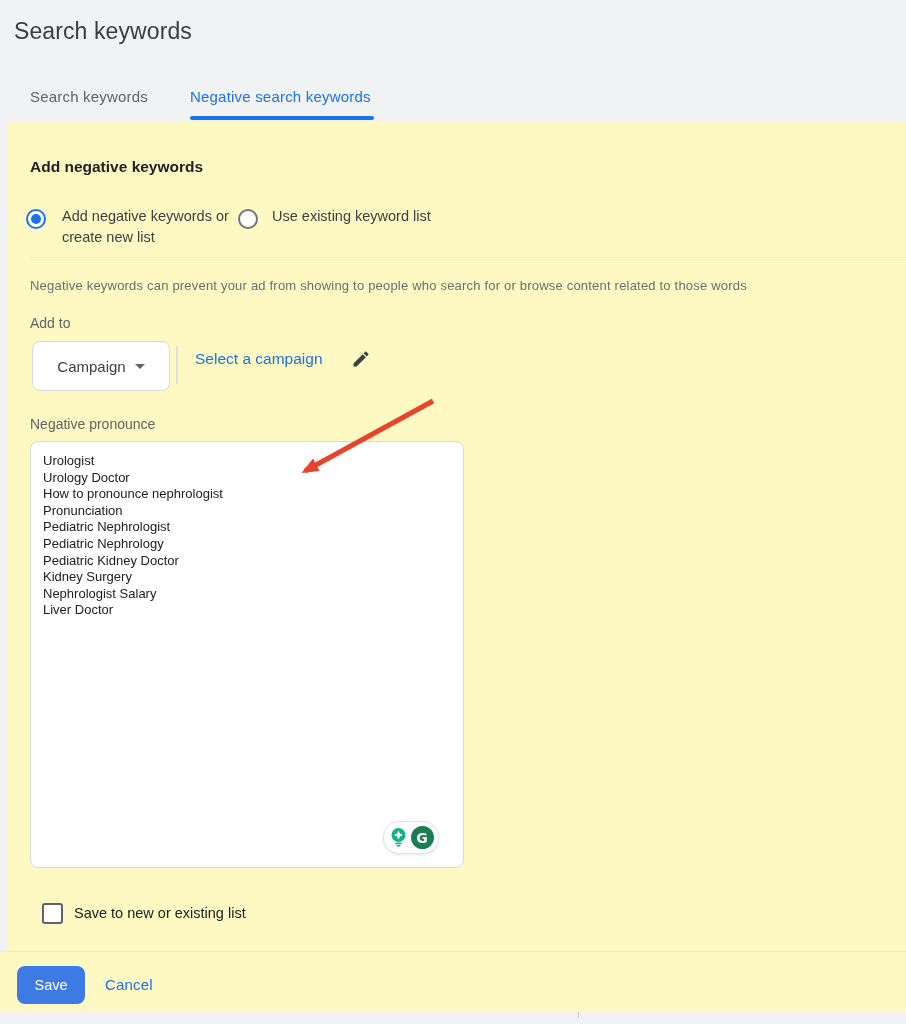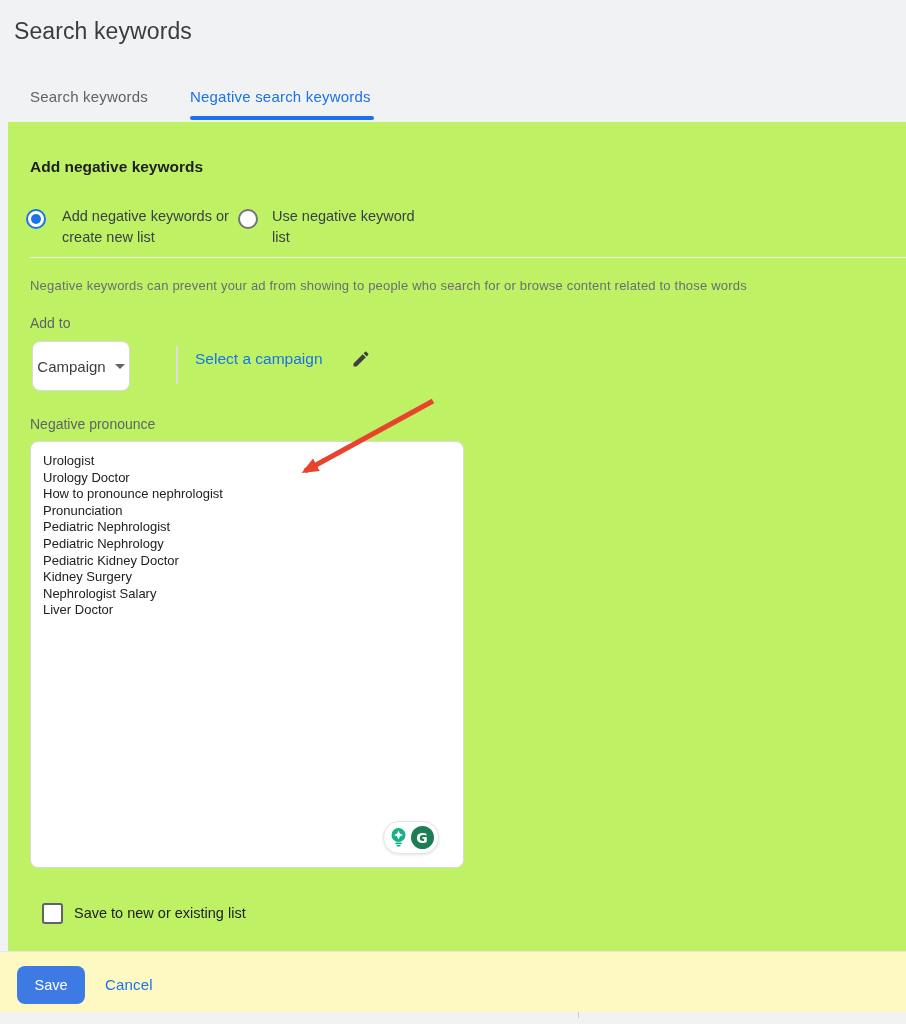--- a/index.html
+++ b/index.html
@@ -12,35 +12,35 @@
   .page{position:relative;width:906px;height:1024px;background:#f1f2f3;overflow:hidden;}
 
   
   .page-title{position:absolute;left:14px;top:18px;font-size:23px;color:#3a3d40;letter-spacing:.1px;}
   .tab{position:absolute;top:88px;font-size:15px;cursor:pointer;letter-spacing:.2px;}
   .tab-inactive{left:30px;color:#5f6368;}
   .tab-active{left:190px;color:#1a73e8;font-weight:400;}
   .tab-underline{position:absolute;left:190px;top:116px;width:184px;height:4px;border-radius:2px;background:#1a73e8;}
 
   
-  .panel{position:absolute;left:8px;top:122px;width:898px;height:829px;background:#bef264;}
+  .panel{position:absolute;left:8px;top:122px;width:898px;height:829px;background:#fef9c3;}
   .panel-heading{position:absolute;left:22px;top:36px;font-size:15.5px;font-weight:700;color:#202124;}
 
   .radio-outer{position:absolute;width:16px;height:16px;border-radius:50%;background:#fff;}
   .radio-selected{border:2px solid #1a73e8;}
   .radio-unselected{border:2px solid #70757a;}
   .radio-dot{position:absolute;left:3px;top:3px;width:10px;height:10px;border-radius:50%;background:#1a73e8;display:none;}
   .radio-selected .radio-dot{display:block;}
   .radio-label{position:absolute;font-size:14.5px;color:#3c4043;line-height:21px;}
 
   .divider-1{position:absolute;left:22px;top:135px;width:876px;height:1px;background:#e9eaec;}
   .description{position:absolute;left:22px;top:156px;width:865px;font-size:13px;color:#6a6e71;letter-spacing:.2px;}
 
   .addto-label{position:absolute;left:22px;top:193px;font-size:14px;color:#5f6368;}
-  .campaign-btn{position:absolute;left:24px;top:219px;width:98px;height:50px;background:#fff;
+  .campaign-btn{position:absolute;left:24px;top:219px;width:138px;height:50px;background:#fff;
     border:1px solid #d7d9dc;border-radius:8px;display:flex;align-items:center;justify-content:center;
     gap:9px;font-size:15px;color:#3c4043;cursor:pointer;box-sizing:border-box;}
   .caret-down{width:0;height:0;border-left:5px solid transparent;border-right:5px solid transparent;border-top:5px solid #5f6368;}
   .vsep{position:absolute;left:168px;top:224px;width:2px;height:38px;background:#dcdee0;}
   .select-campaign-row{position:absolute;left:187px;top:224px;height:26px;display:flex;align-items:center;gap:28px;}
   .select-campaign-link{font-size:15.5px;color:#1a73e8;cursor:pointer;}
   .pencil{width:20px;height:20px;cursor:pointer;}
 
   .negkw-label{position:absolute;left:22px;top:294px;font-size:14px;color:#5f6368;}
   .kw-box{position:absolute;left:22px;top:319px;width:434px;height:427px;border:1px solid #d7d9dc;border-radius:8px;background:#fff;box-sizing:border-box;}
@@ -80,21 +80,21 @@
     <div class="panel-heading">Add negative keywords</div>
 
     <div class="radio-outer radio-selected" style="left:18px;top:87px;">
       <div class="radio-dot"></div>
     </div>
     <div class="radio-label" style="left:54px;top:84px;width:172px;">Add negative keywords or create new list</div>
 
     <div class="radio-outer radio-unselected" style="left:230px;top:87px;">
       
     </div>
-    <div class="radio-label" style="left:264px;top:84px;width:162px;">Use negative keyword list</div>
+    <div class="radio-label" style="left:264px;top:84px;width:162px;">Use existing keyword list</div>
 
     <div class="divider-1"></div>
 
     <div class="description">Negative keywords can prevent your ad from showing to people who search for or browse content related to those words</div>
 
     <div class="addto-label">Add to</div>
 
     <div class="campaign-btn">
       <span>Campaign</span>
       <span class="caret-down"></span>

